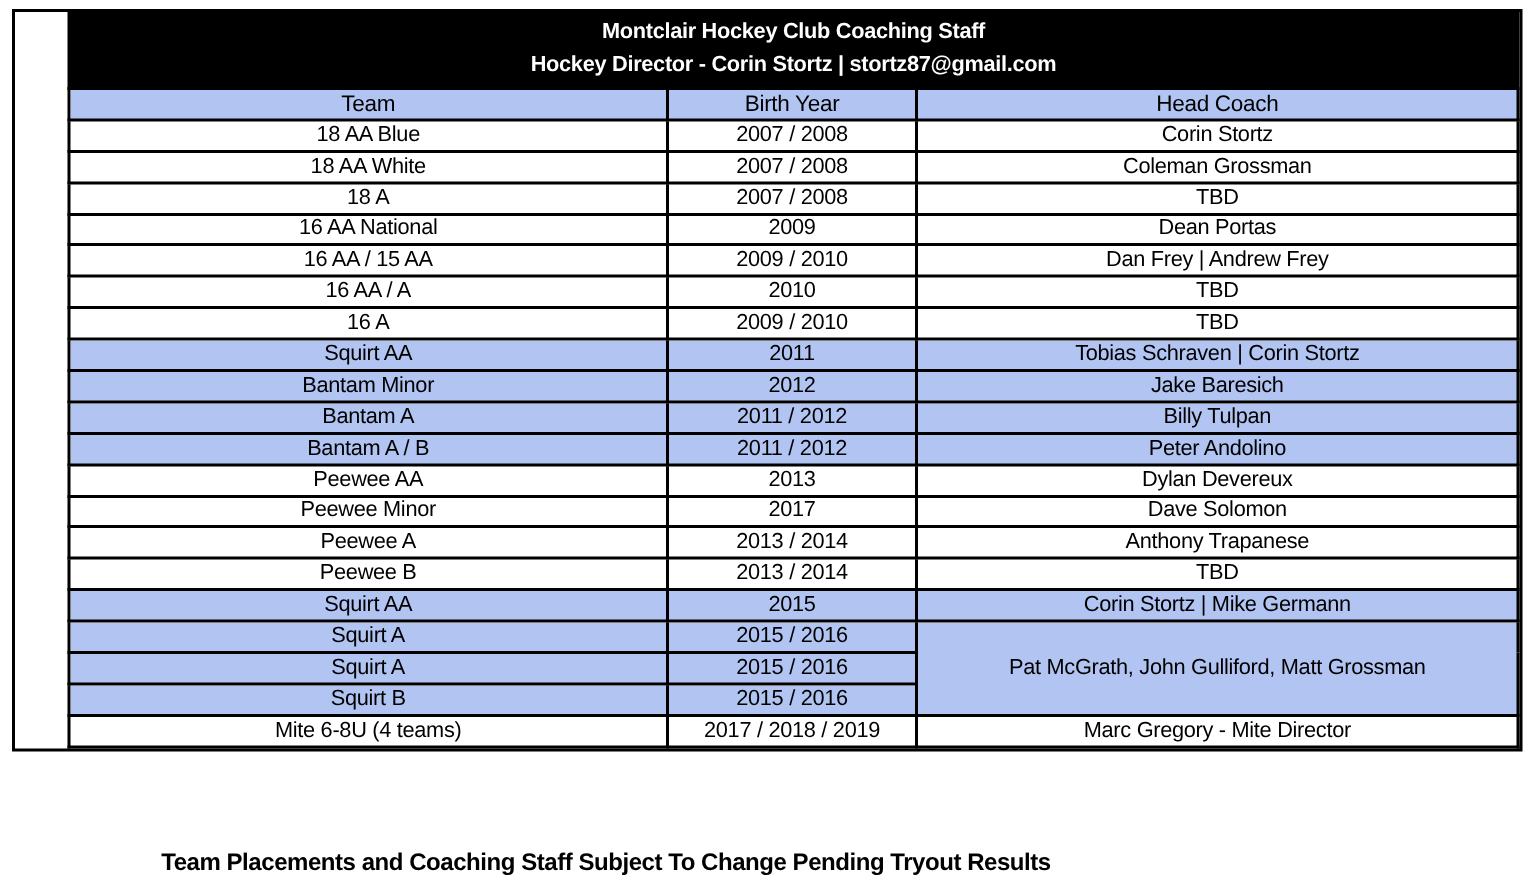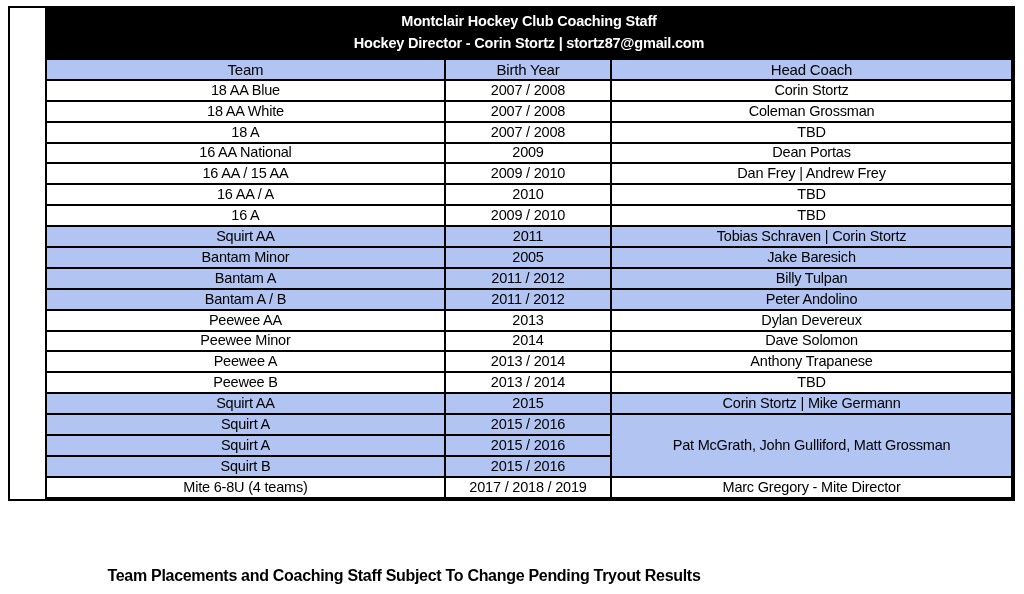--- a/index.html
+++ b/index.html
@@ -128,41 +128,41 @@
         <td>2009 / 2010</td>
         <td>TBD</td>
       </tr>
       <tr class="hl">
         <td>Squirt AA</td>
         <td>2011</td>
         <td>Tobias Schraven | Corin Stortz</td>
       </tr>
       <tr class="hl">
         <td>Bantam Minor</td>
-        <td>2005</td>
+        <td>2012</td>
         <td>Jake Baresich</td>
       </tr>
       <tr class="hl">
         <td>Bantam A</td>
         <td>2011 / 2012</td>
         <td>Billy Tulpan</td>
       </tr>
       <tr class="hl">
         <td>Bantam A / B</td>
         <td>2011 / 2012</td>
         <td>Peter Andolino</td>
       </tr>
       <tr>
         <td>Peewee AA</td>
         <td>2013</td>
         <td>Dylan Devereux</td>
       </tr>
       <tr>
         <td>Peewee Minor</td>
-        <td>2014</td>
+        <td>2017</td>
         <td>Dave Solomon</td>
       </tr>
       <tr>
         <td>Peewee A</td>
         <td>2013 / 2014</td>
         <td>Anthony Trapanese</td>
       </tr>
       <tr>
         <td>Peewee B</td>
         <td>2013 / 2014</td>

